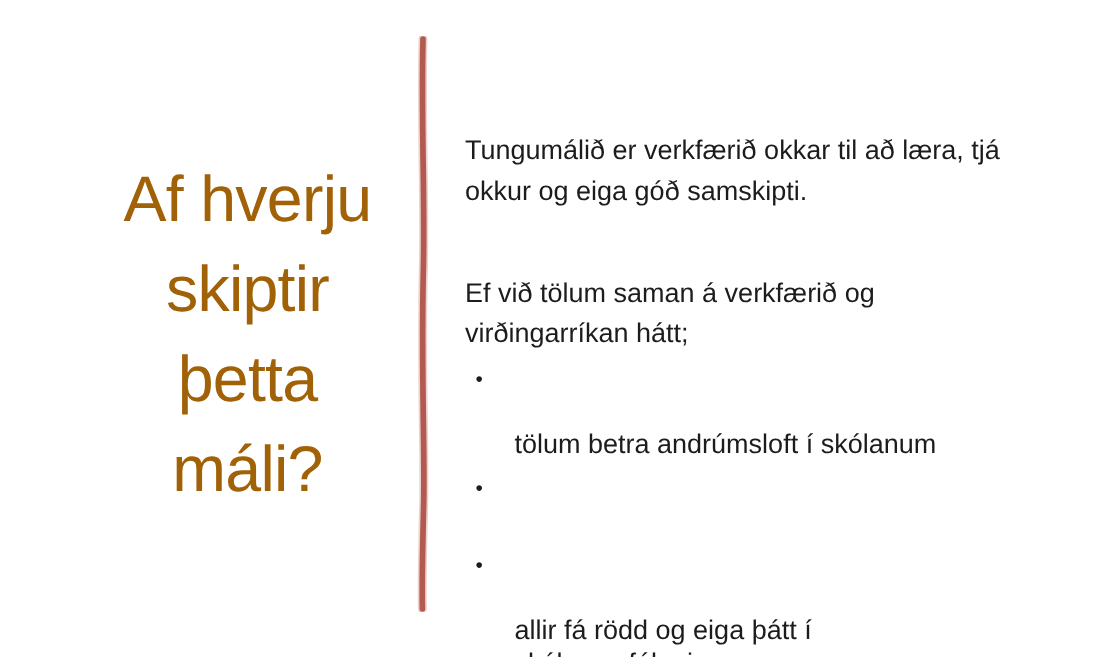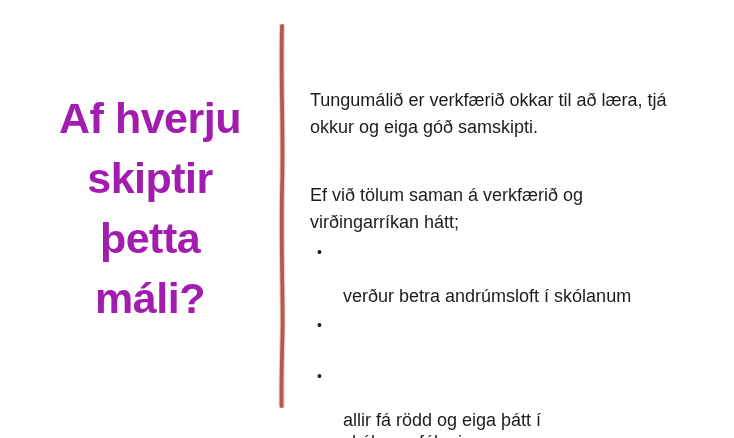--- a/index.html
+++ b/index.html
@@ -13,27 +13,27 @@
       height: 438px;
       background: #ffffff;
       overflow: hidden;
       font-family: "Liberation Sans", "DejaVu Sans", sans-serif;
     }
     .title {
       position: absolute;
       left: 35px;
       top: 88px;
       width: 230px;
-      margin: 0;
+      margin: 15px;
       text-align: center;
       font-size: 43px;
-      font-weight: 700;
+      font-weight: 400;
       line-height: 60px;
       letter-spacing: -0.5px;
-      color: #a21caf;
+      color: #a16207;
       white-space: pre-line;
     }
     .divider {
       position: absolute;
       left: 276px;
       top: 24px;
       width: 12px;
       height: 384px;
     }
     .content {
@@ -93,21 +93,21 @@
 
     <p class="para para-first">Tungumálið er verkfærið okkar til að læra, tjá
 okkur og eiga góð samskipti.</p>
 
     <p class="para para-second">Ef við tölum saman á verkfærið og
 virðingarríkan hátt;</p>
 
     <ul class="bullets">
       <li>
         <span class="marker">•</span>
-        <span>verður betra andrúmsloft í skólanum</span>
+        <span>tölum betra andrúmsloft í skólanum</span>
       </li>
       <li>
         <span class="marker">•</span>
       </li>
       <li>
         <span class="marker">•</span>
         <span>allir fá rödd og eiga þátt í
 skólasamfélaginu</span>
       </li>
     </ul>

